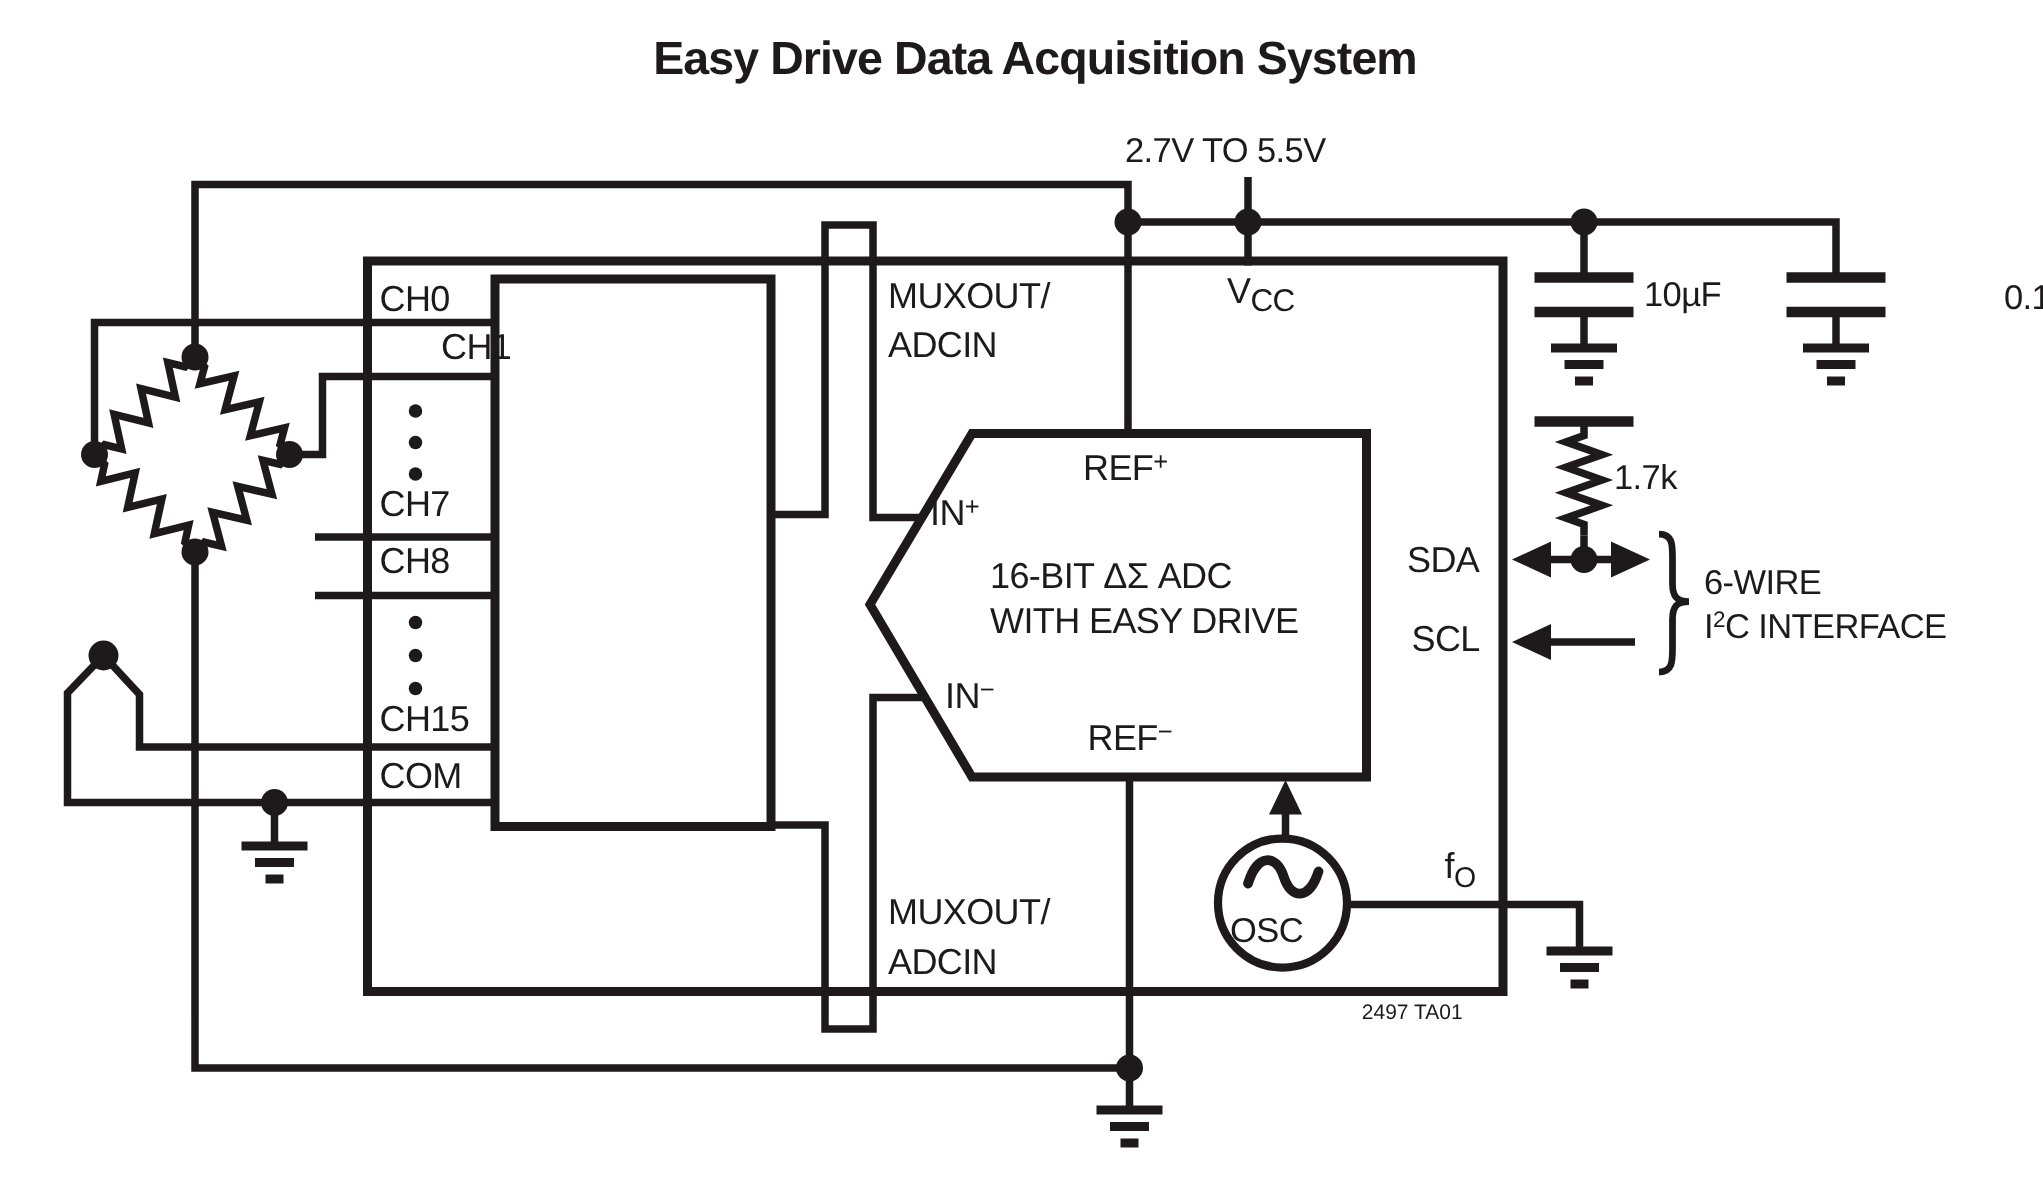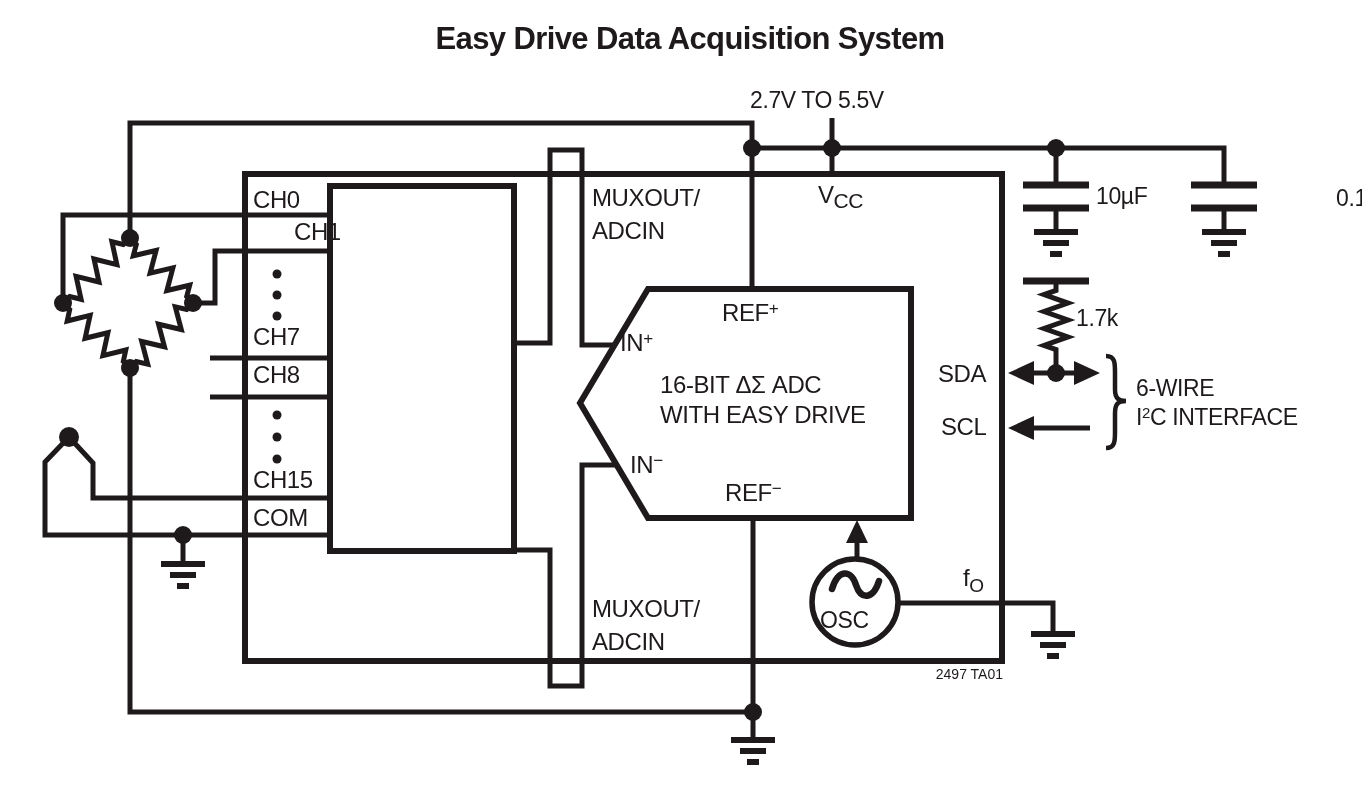--- a/index.html
+++ b/index.html
@@ -182,15 +182,15 @@
 
   <div class="lbl fs23" style="left:1076px;top:305px;">1.7k</div>
   <div class="lbl fs23" style="left:1096px;top:183px;">10µF</div>
   <div class="lbl fs23" style="left:1336px;top:185px;">0.1µF</div>
 
   <div class="lbl fs23" style="left:1136px;top:375px;">6-WIRE</div>
   <div class="lbl fs23" style="left:1136px;top:404px;">
     <span>I</span><span class="sup" style="font-size:15px;">2</span><span>C INTERFACE</span>
   </div>
 
-  <div class="lbl fs14 rt" style="left:880px;top:666px;width:123px;">2497 TA01</div>
+  <div class="lbl fs14 rt" style="left:880px;top:666px;width:123px;text-align:center;">2497 TA01</div>
 
 </div>
 
 </body></html>

